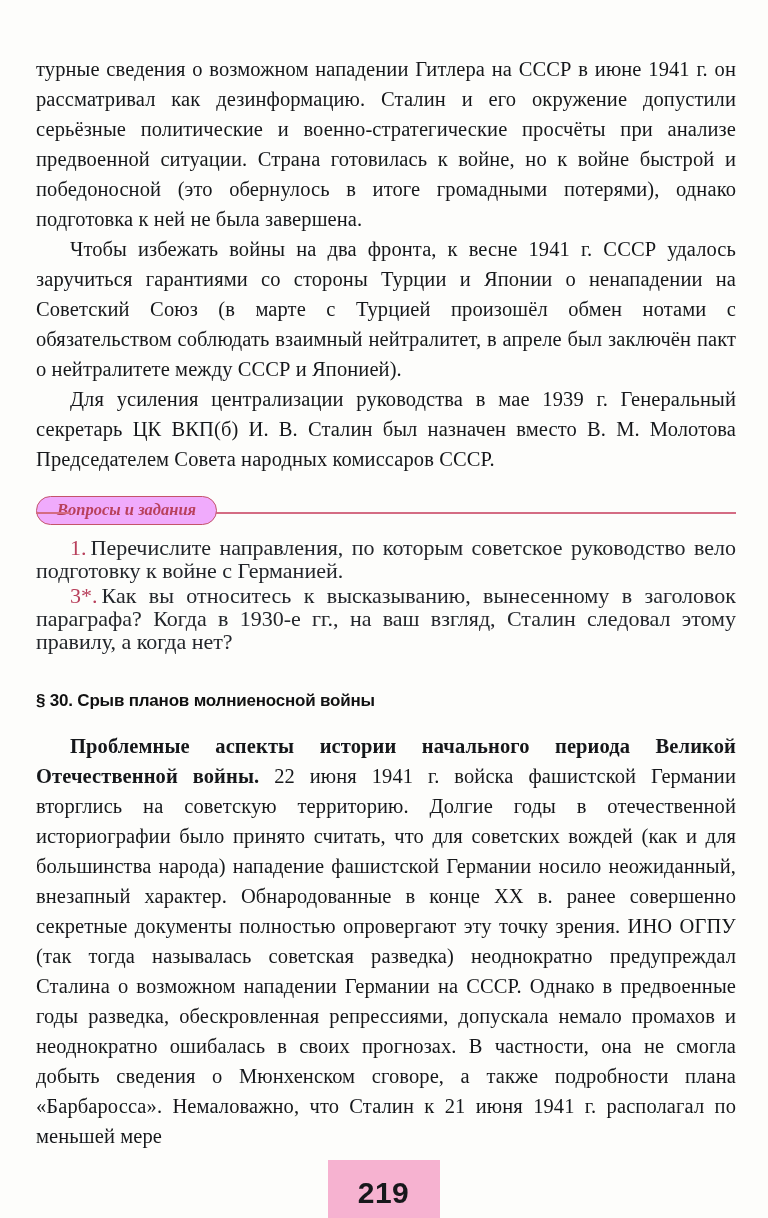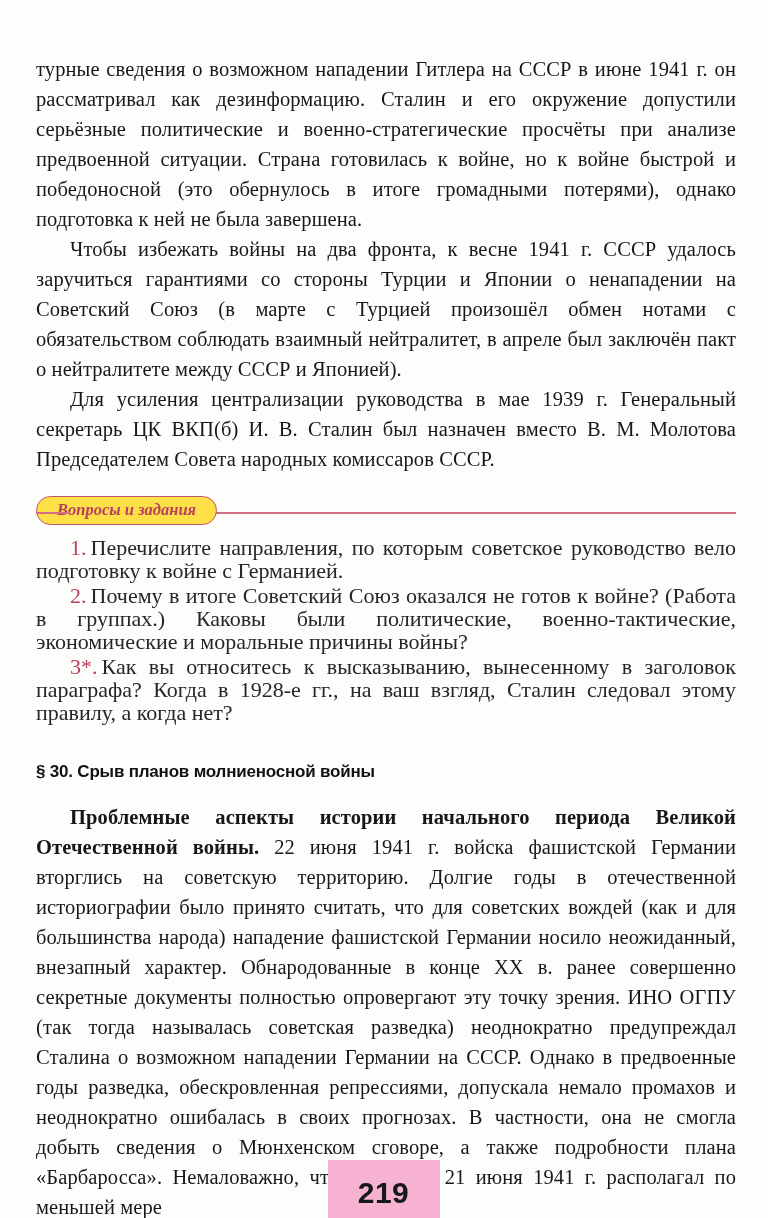--- a/index.html
+++ b/index.html
@@ -49,21 +49,21 @@
   .q-badge {
     display: inline-block;
     border: 1.6px solid #c4546b;
     border-radius: 18px;
     padding: 3px 20px 4px 20px;
     font-family: "Liberation Serif", serif;
     font-style: italic;
     font-weight: bold;
     font-size: 16.5px;
     color: #b8405c;
-    background: #fde047;
+    background: #f0abfc;
     position: relative;
     z-index: 2;
   }
   .q-rule {
     position: absolute;
     left: 0;
     right: 0;
     top: 16px;
     height: 2px;
     background: #d46c83;
@@ -158,26 +158,21 @@
     </div>
 
     <ol class="questions">
       <li>
         <span class="q-indent">
           <span class="q-num">1.</span><span>Перечислите направления, по которым советское руководство вело подготовку к войне с Германией.</span>
         </span>
       </li>
       <li>
         <span class="q-indent">
-          <span class="q-num">2.</span><span>Почему в итоге Советский Союз оказался не готов к войне? (Работа в группах.) Каковы были политические, военно-тактические, экономические и моральные причины войны?</span>
-        </span>
-      </li>
-      <li>
-        <span class="q-indent">
-          <span class="q-num">3*.</span><span>Как вы относитесь к высказыванию, вынесенному в заголовок параграфа? Когда в 1928-е гг., на ваш взгляд, Сталин следовал этому правилу, а когда нет?</span>
+          <span class="q-num">3*.</span><span>Как вы относитесь к высказыванию, вынесенному в заголовок параграфа? Когда в 1930-е гг., на ваш взгляд, Сталин следовал этому правилу, а когда нет?</span>
         </span>
       </li>
     </ol>
 
     <h2 class="section-title">§ 30. Срыв планов молниеносной войны</h2>
 
     <p class="body-par indent"><span class="lead-bold">Проблемные аспекты истории начального периода Великой Отечественной войны.</span><span> 22 июня 1941 г. войска фашистской Германии вторглись на советскую территорию. Долгие годы в отечественной историографии было принято считать, что для советских вождей (как и для большинства народа) нападение фашистской Германии носило неожиданный, внезапный характер. Обнародованные в конце XX в. ранее совершенно секретные документы полностью опровергают эту точку зрения. ИНО ОГПУ (так тогда называлась советская разведка) неоднократно предупреждал Сталина о возможном нападении Германии на СССР. Однако в предвоенные годы разведка, обескровленная репрессиями, допускала немало промахов и неоднократно ошибалась в своих прогнозах. В частности, она не смогла добыть сведения о Мюнхенском сговоре, а также подробности плана «Барбаросса». Немаловажно, что Сталин к 21 июня 1941 г. располагал по меньшей мере</span></p>
 
   </div>
 

